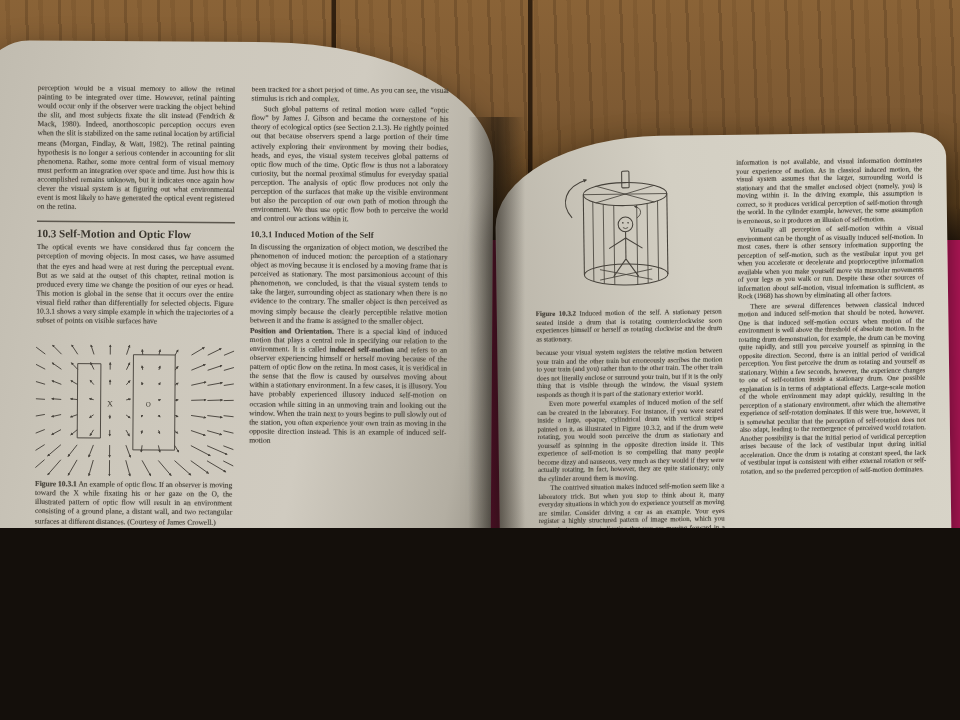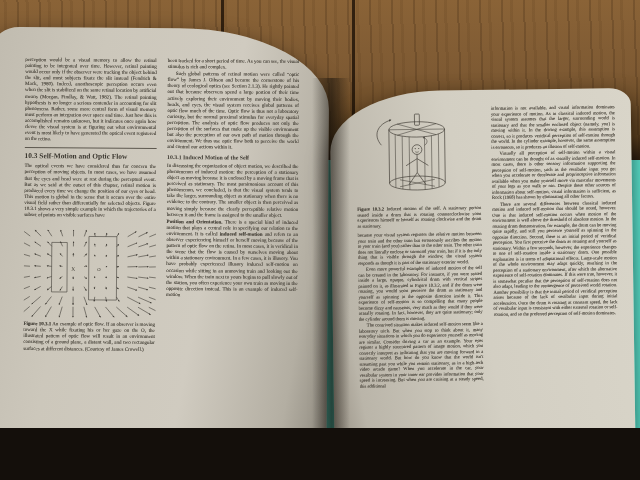--- a/index.html
+++ b/index.html
@@ -1,18 +1,18 @@
 <!DOCTYPE html>
 <html><head>
 <meta charset="utf-8">
 <title>Book spread photo</title>
 <style>
   html,body{margin:0;padding:0;}
   body{width:640px;height:480px;overflow:hidden;background:#140f0b;font-family:"Liberation Serif","DejaVu Serif",serif;}
-  .scene{position:relative;width:640px;height:428px;background:#5eead4;overflow:hidden;}
+  .scene{position:relative;width:640px;height:352px;background:#be185d;overflow:hidden;}
 
   
   .wood{position:absolute;left:0;top:0;width:640px;height:160px;
     background:
       repeating-linear-gradient(88deg, rgba(52,32,14,.22) 0 2px, rgba(0,0,0,0) 2px 9px, rgba(90,60,28,.18) 9px 12px, rgba(0,0,0,0) 12px 22px),
       linear-gradient(180deg,#8a6337 0%,#7e5a33 45%,#5f421f 85%,#2a1c0e 100%);}
   .plank-seam{position:absolute;top:0;width:3px;height:160px;background:rgba(28,16,6,.8);}
   .seam-1{left:221px;} .seam-2{left:352px;}
 
   

